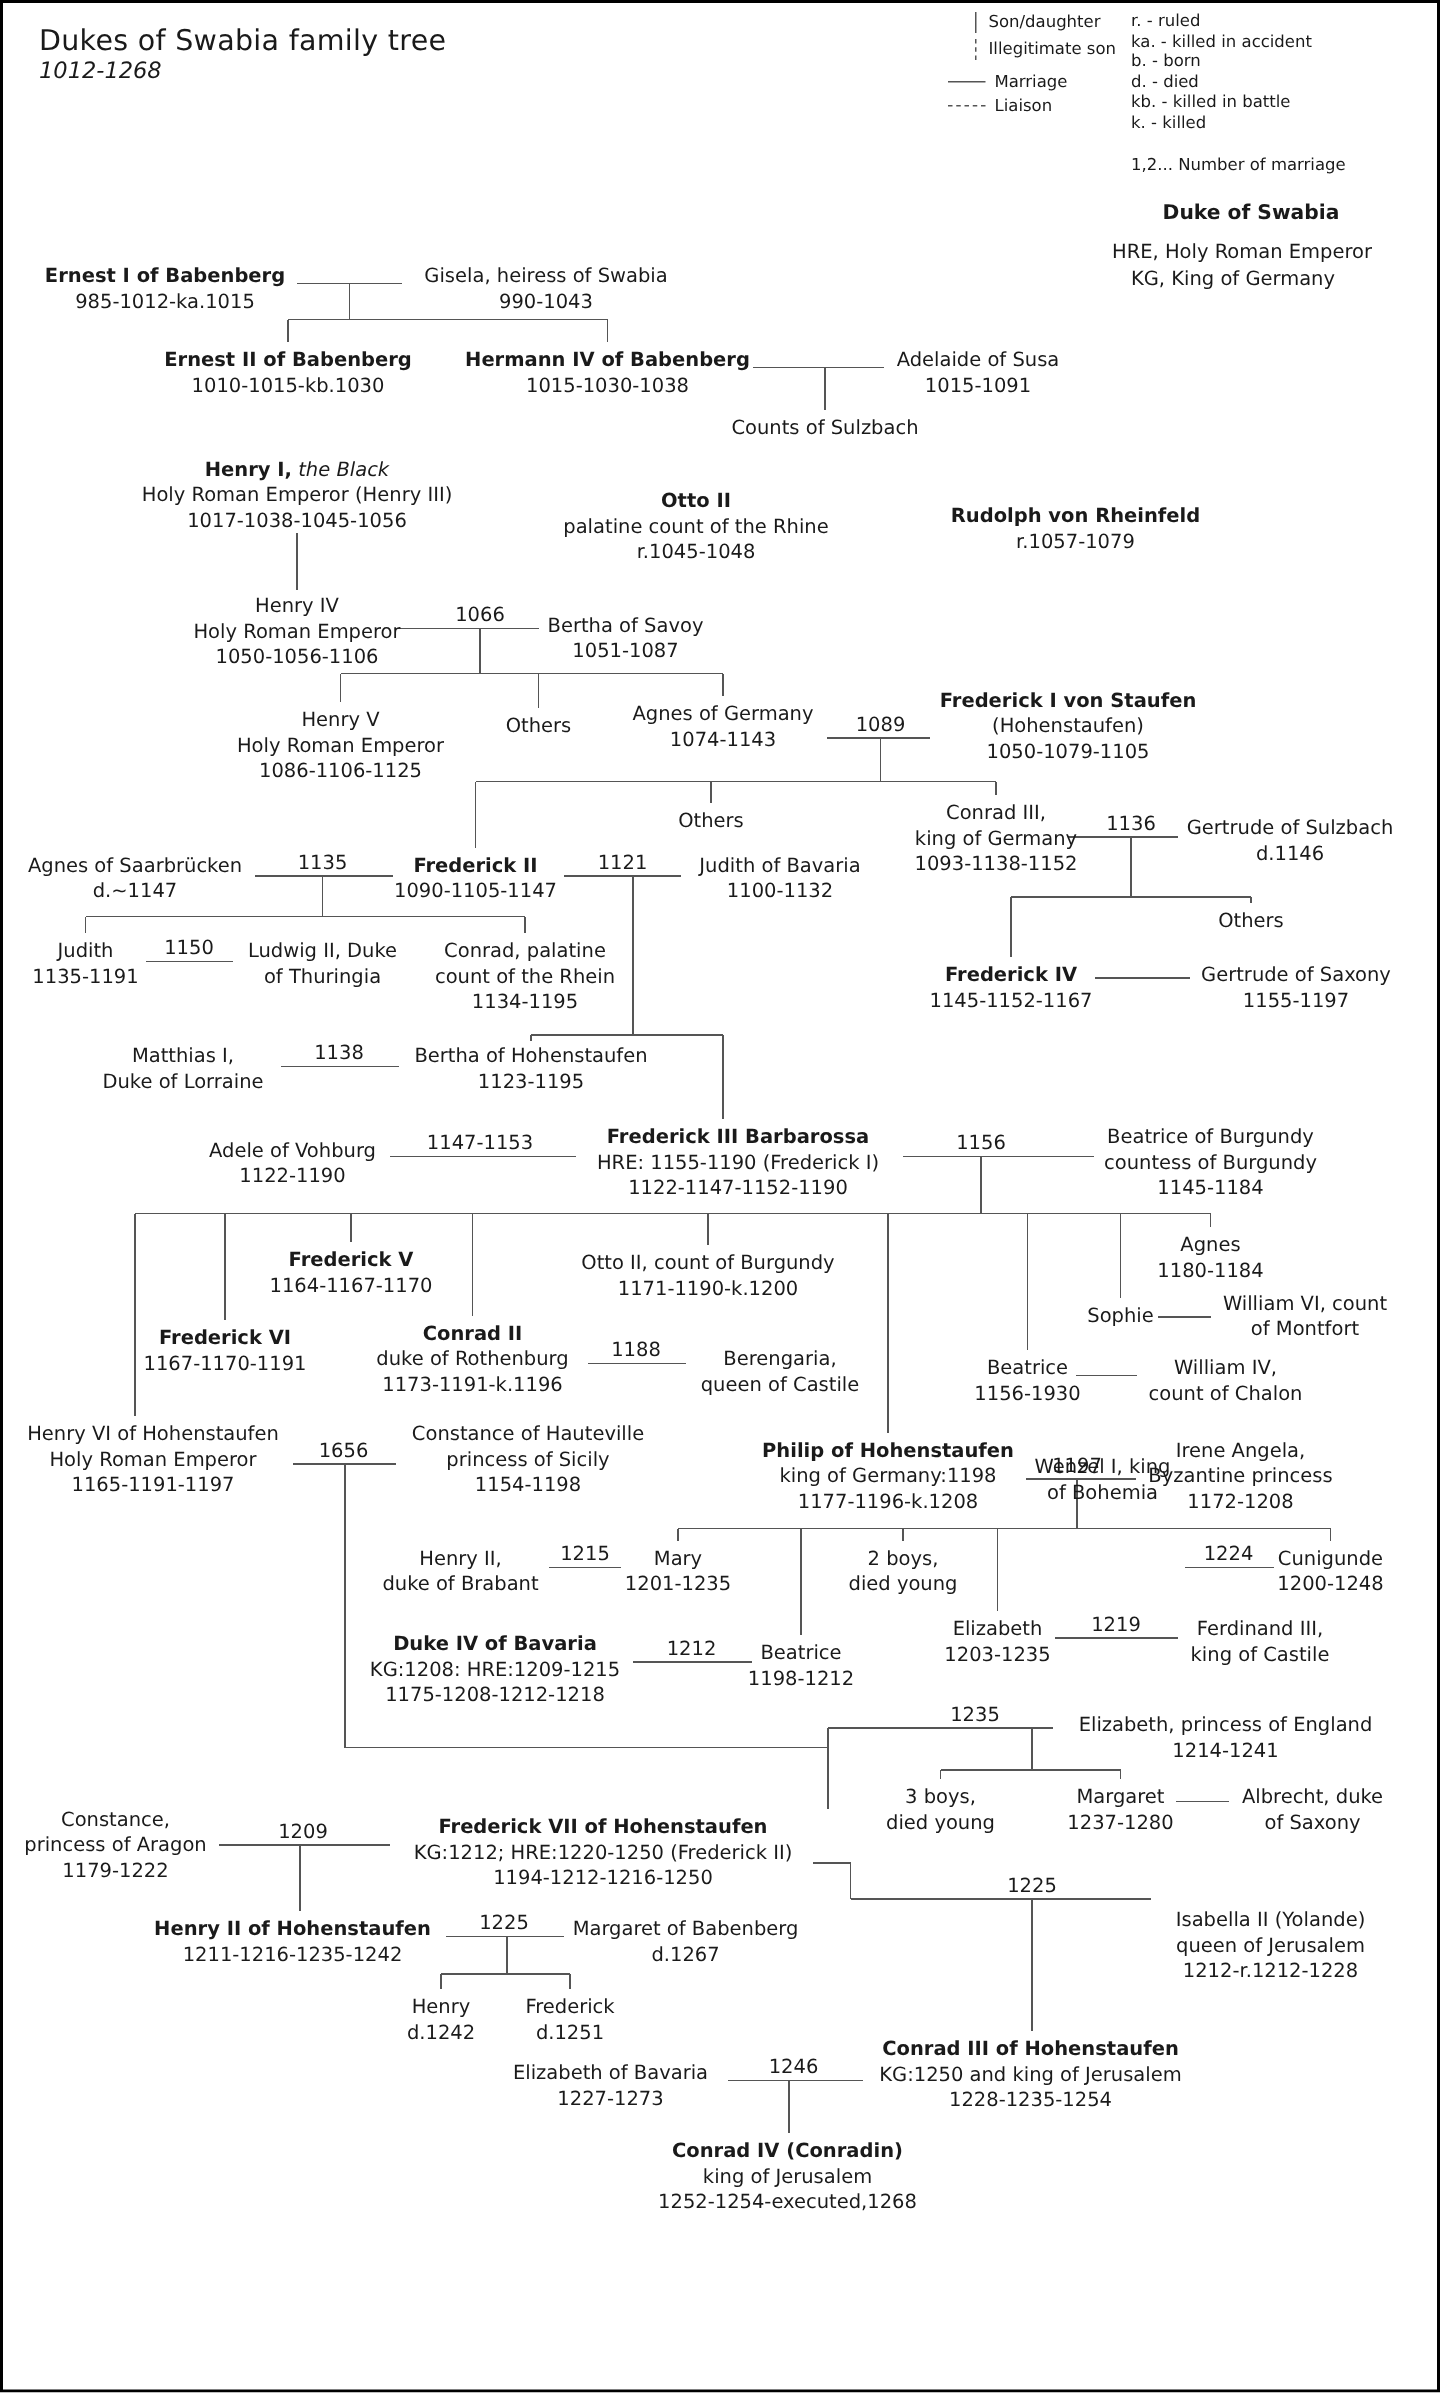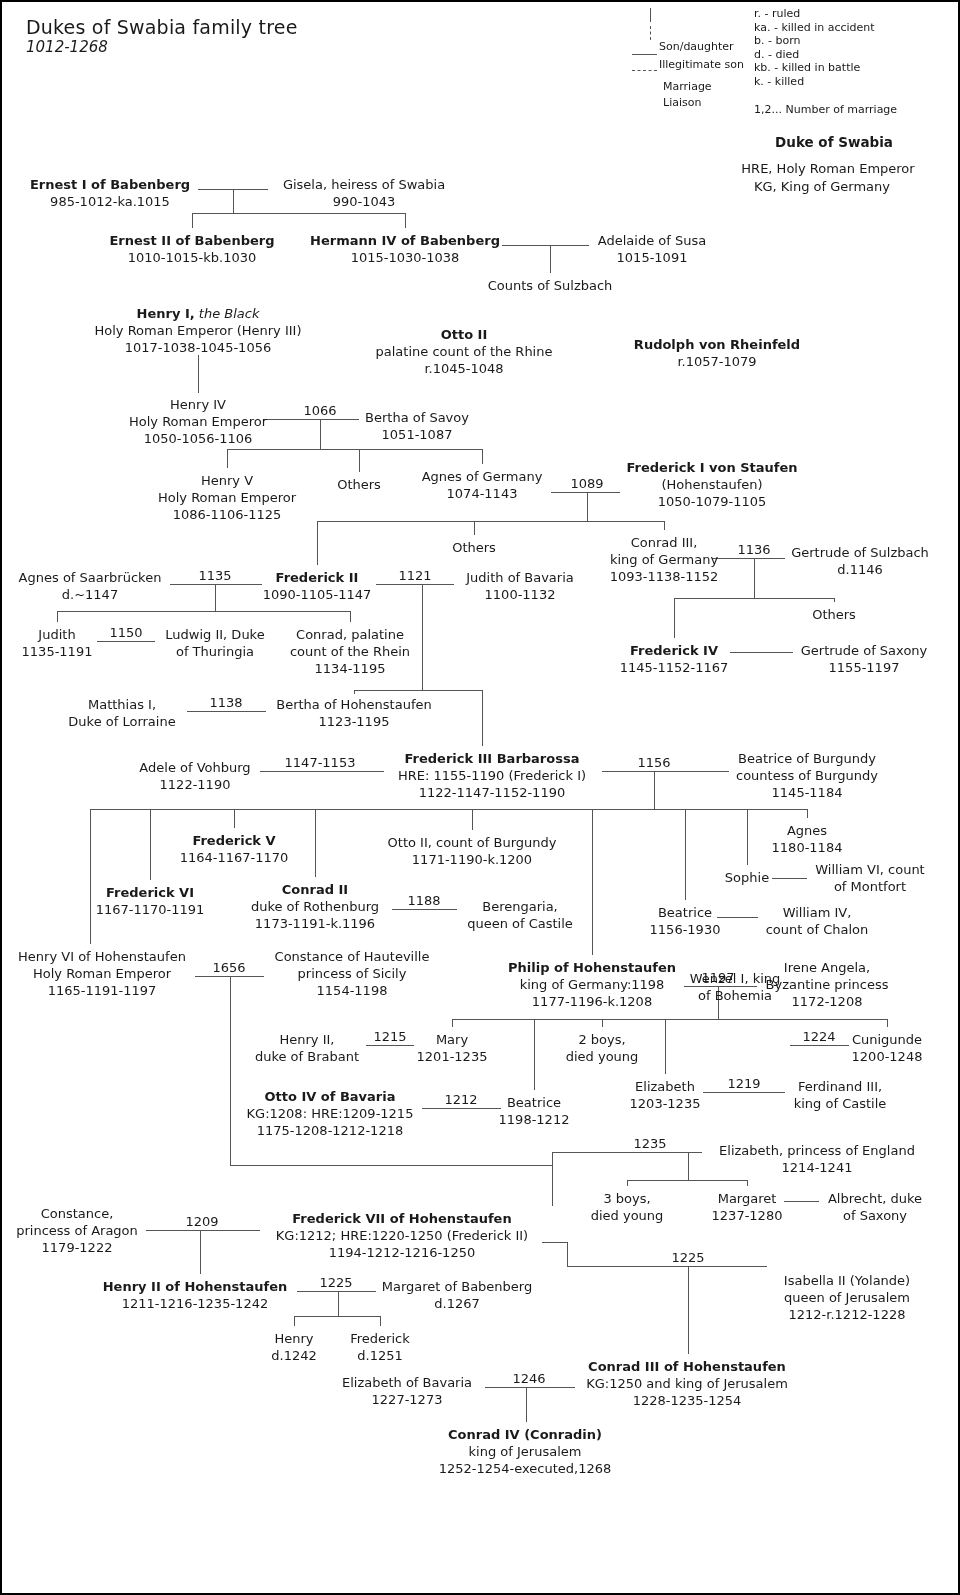--- a/index.html
+++ b/index.html
@@ -16,21 +16,21 @@
   #connector-svg{position:absolute;left:0;top:0;pointer-events:none;}
   .title{position:absolute;left:24px;top:14px;font-size:19px;letter-spacing:.2px;}
   .subtitle{position:absolute;left:24px;top:36px;font-size:15px;font-style:italic;}
   .note{position:absolute;left:24px;top:94px;font-size:13.5px;font-style:italic;white-space:nowrap;}
   .footer{position:absolute;left:455px;top:1508px;transform:translateX(-50%);font-size:13px;white-space:nowrap;}
   .node{position:absolute;transform:translateX(-50%);text-align:center;font-size:13px;line-height:17px;white-space:nowrap;}
   .node .b,.b{font-weight:bold;}
   .node .i,.i{font-style:italic;}
   .mlabel{position:absolute;transform:translateX(-50%);font-size:13px;line-height:17px;white-space:nowrap;}
   
-  .lg-label{position:absolute;font-size:11px;line-height:14px;white-space:nowrap;margin-top:32px;}
+  .lg-label{position:absolute;font-size:11px;line-height:14px;white-space:nowrap;}
   .lg-v-solid{position:absolute;left:648px;top:6px;height:14px;width:0;border-left:1px solid #555;}
   .lg-v-dashed{position:absolute;left:648px;top:24px;height:14px;width:0;border-left:1px dashed #555;}
   .lg-h-solid{position:absolute;left:630px;top:52px;width:25px;height:0;border-top:1px solid #555;}
   .lg-h-dashed{position:absolute;left:630px;top:68px;width:25px;height:0;border-top:1px dashed #555;}
   .lg-abbr{position:absolute;left:752px;top:5px;font-size:11px;line-height:13.5px;white-space:nowrap;}
   .lg-note{position:absolute;left:752px;top:101px;font-size:11px;white-space:nowrap;}
   .lg-duke{position:absolute;left:832px;top:132px;transform:translateX(-50%);font-size:13.5px;font-weight:bold;white-space:nowrap;}
   .lg-hre{position:absolute;left:826px;top:159px;transform:translateX(-50%);font-size:13px;white-space:nowrap;}
   .lg-kg{position:absolute;left:820px;top:177px;transform:translateX(-50%);font-size:13px;white-space:nowrap;}
 </style>
@@ -374,21 +374,21 @@
       </div>
       <div class="node" style="left: 663px; top: 1076px;">
         <div><span>Elizabeth</span></div>
         <div><span>1203-1235</span></div>
       </div>
       <div class="node" style="left: 838px; top: 1076px;">
         <div><span>Ferdinand III,</span></div>
         <div><span>king of Castile</span></div>
       </div>
       <div class="node" style="left: 328px; top: 1086px;">
-        <div><span class="b">Otto IV of Bavaria</span></div>
+        <div><span class="b">Duke IV of Bavaria</span></div>
         <div><span>KG:1208: HRE:1209-1215</span></div>
         <div><span>1175-1208-1212-1218</span></div>
       </div>
       <div class="node" style="left: 532px; top: 1092px;">
         <div><span>Beatrice</span></div>
         <div><span>1198-1212</span></div>
       </div>
       <div class="node" style="left: 815px; top: 1140px;">
         <div><span>Elizabeth, princess of England</span></div>
         <div><span>1214-1241</span></div>

